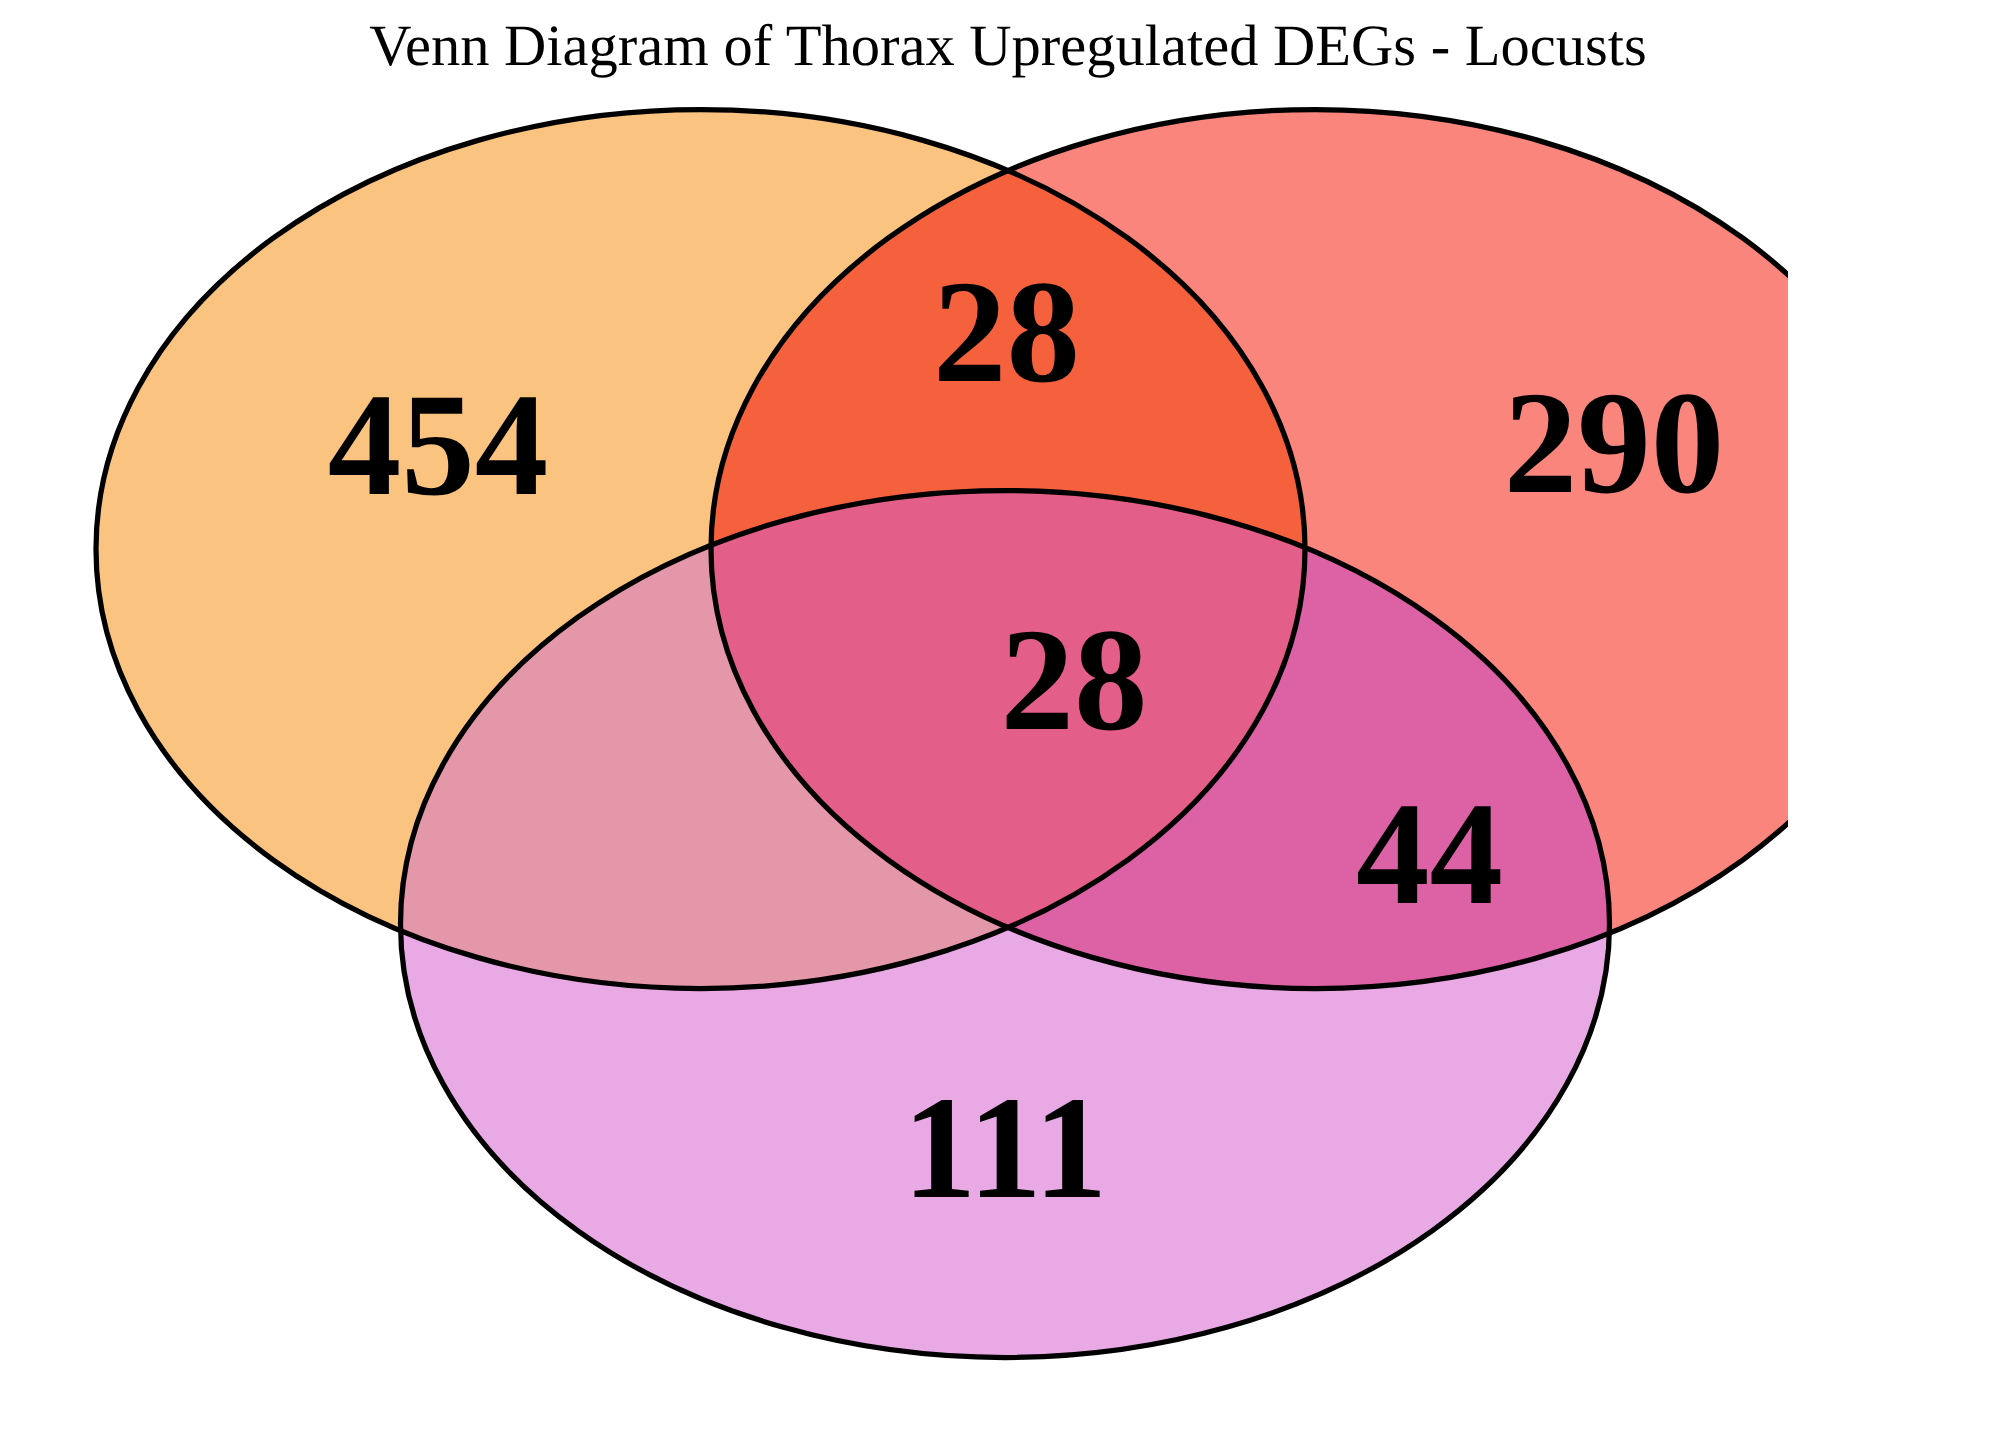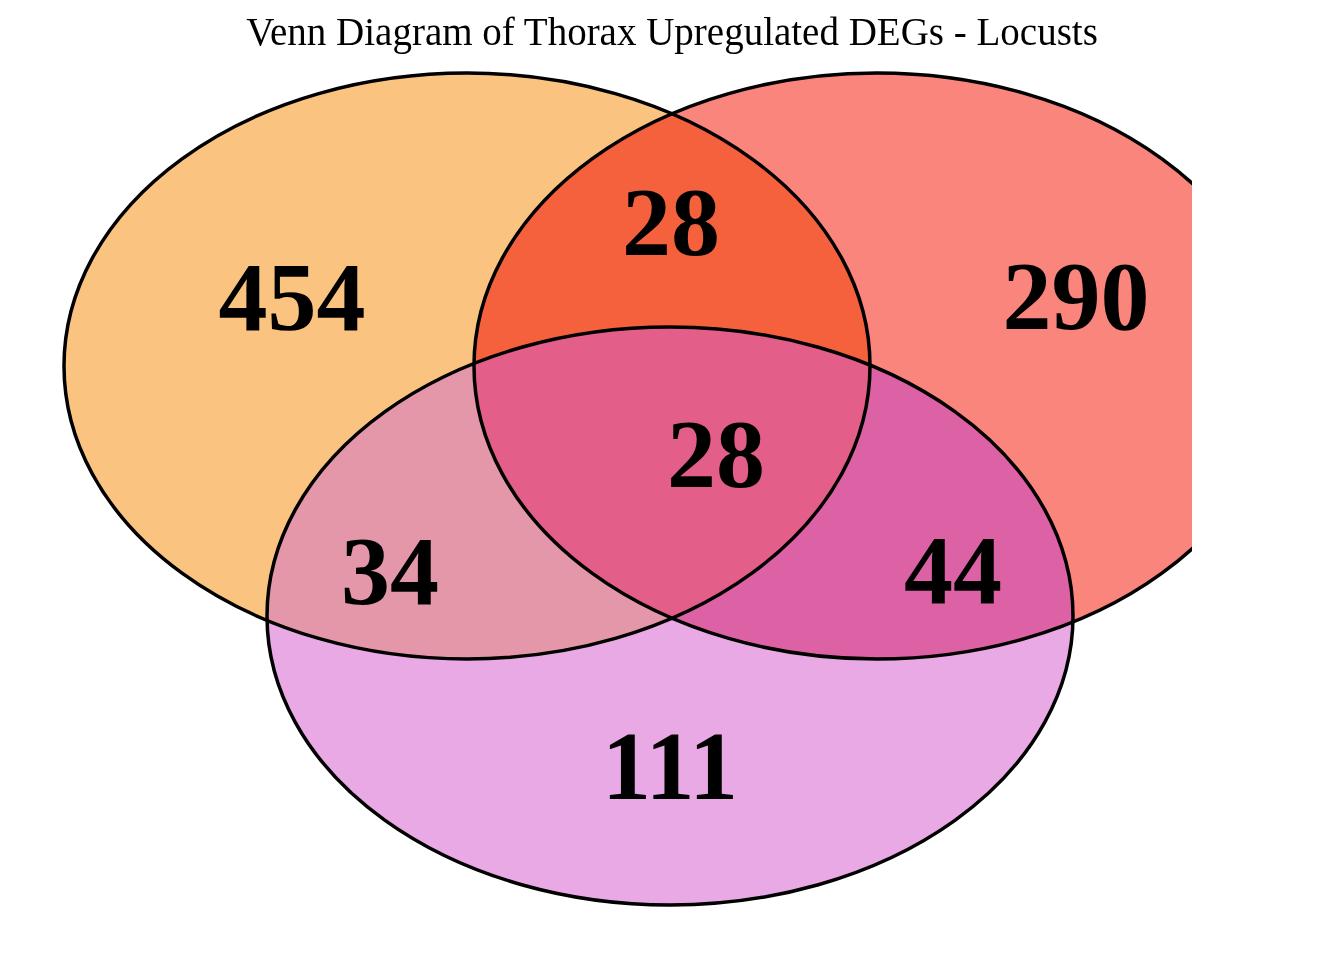--- a/index.html
+++ b/index.html
@@ -93,19 +93,18 @@
   </svg>
 
   <div class="count-label lbl-left">454</div>
 
   <div class="count-label lbl-right">290</div>
 
   <div class="count-label lbl-lr">28</div>
 
   <div class="count-label lbl-center">28</div>
 
-  <div class="count-label lbl-lb">34</div>
 
   <div class="count-label lbl-rb">44</div>
 
   <div class="count-label lbl-bottom">111</div>
 
 </div>
 
 </body></html>

